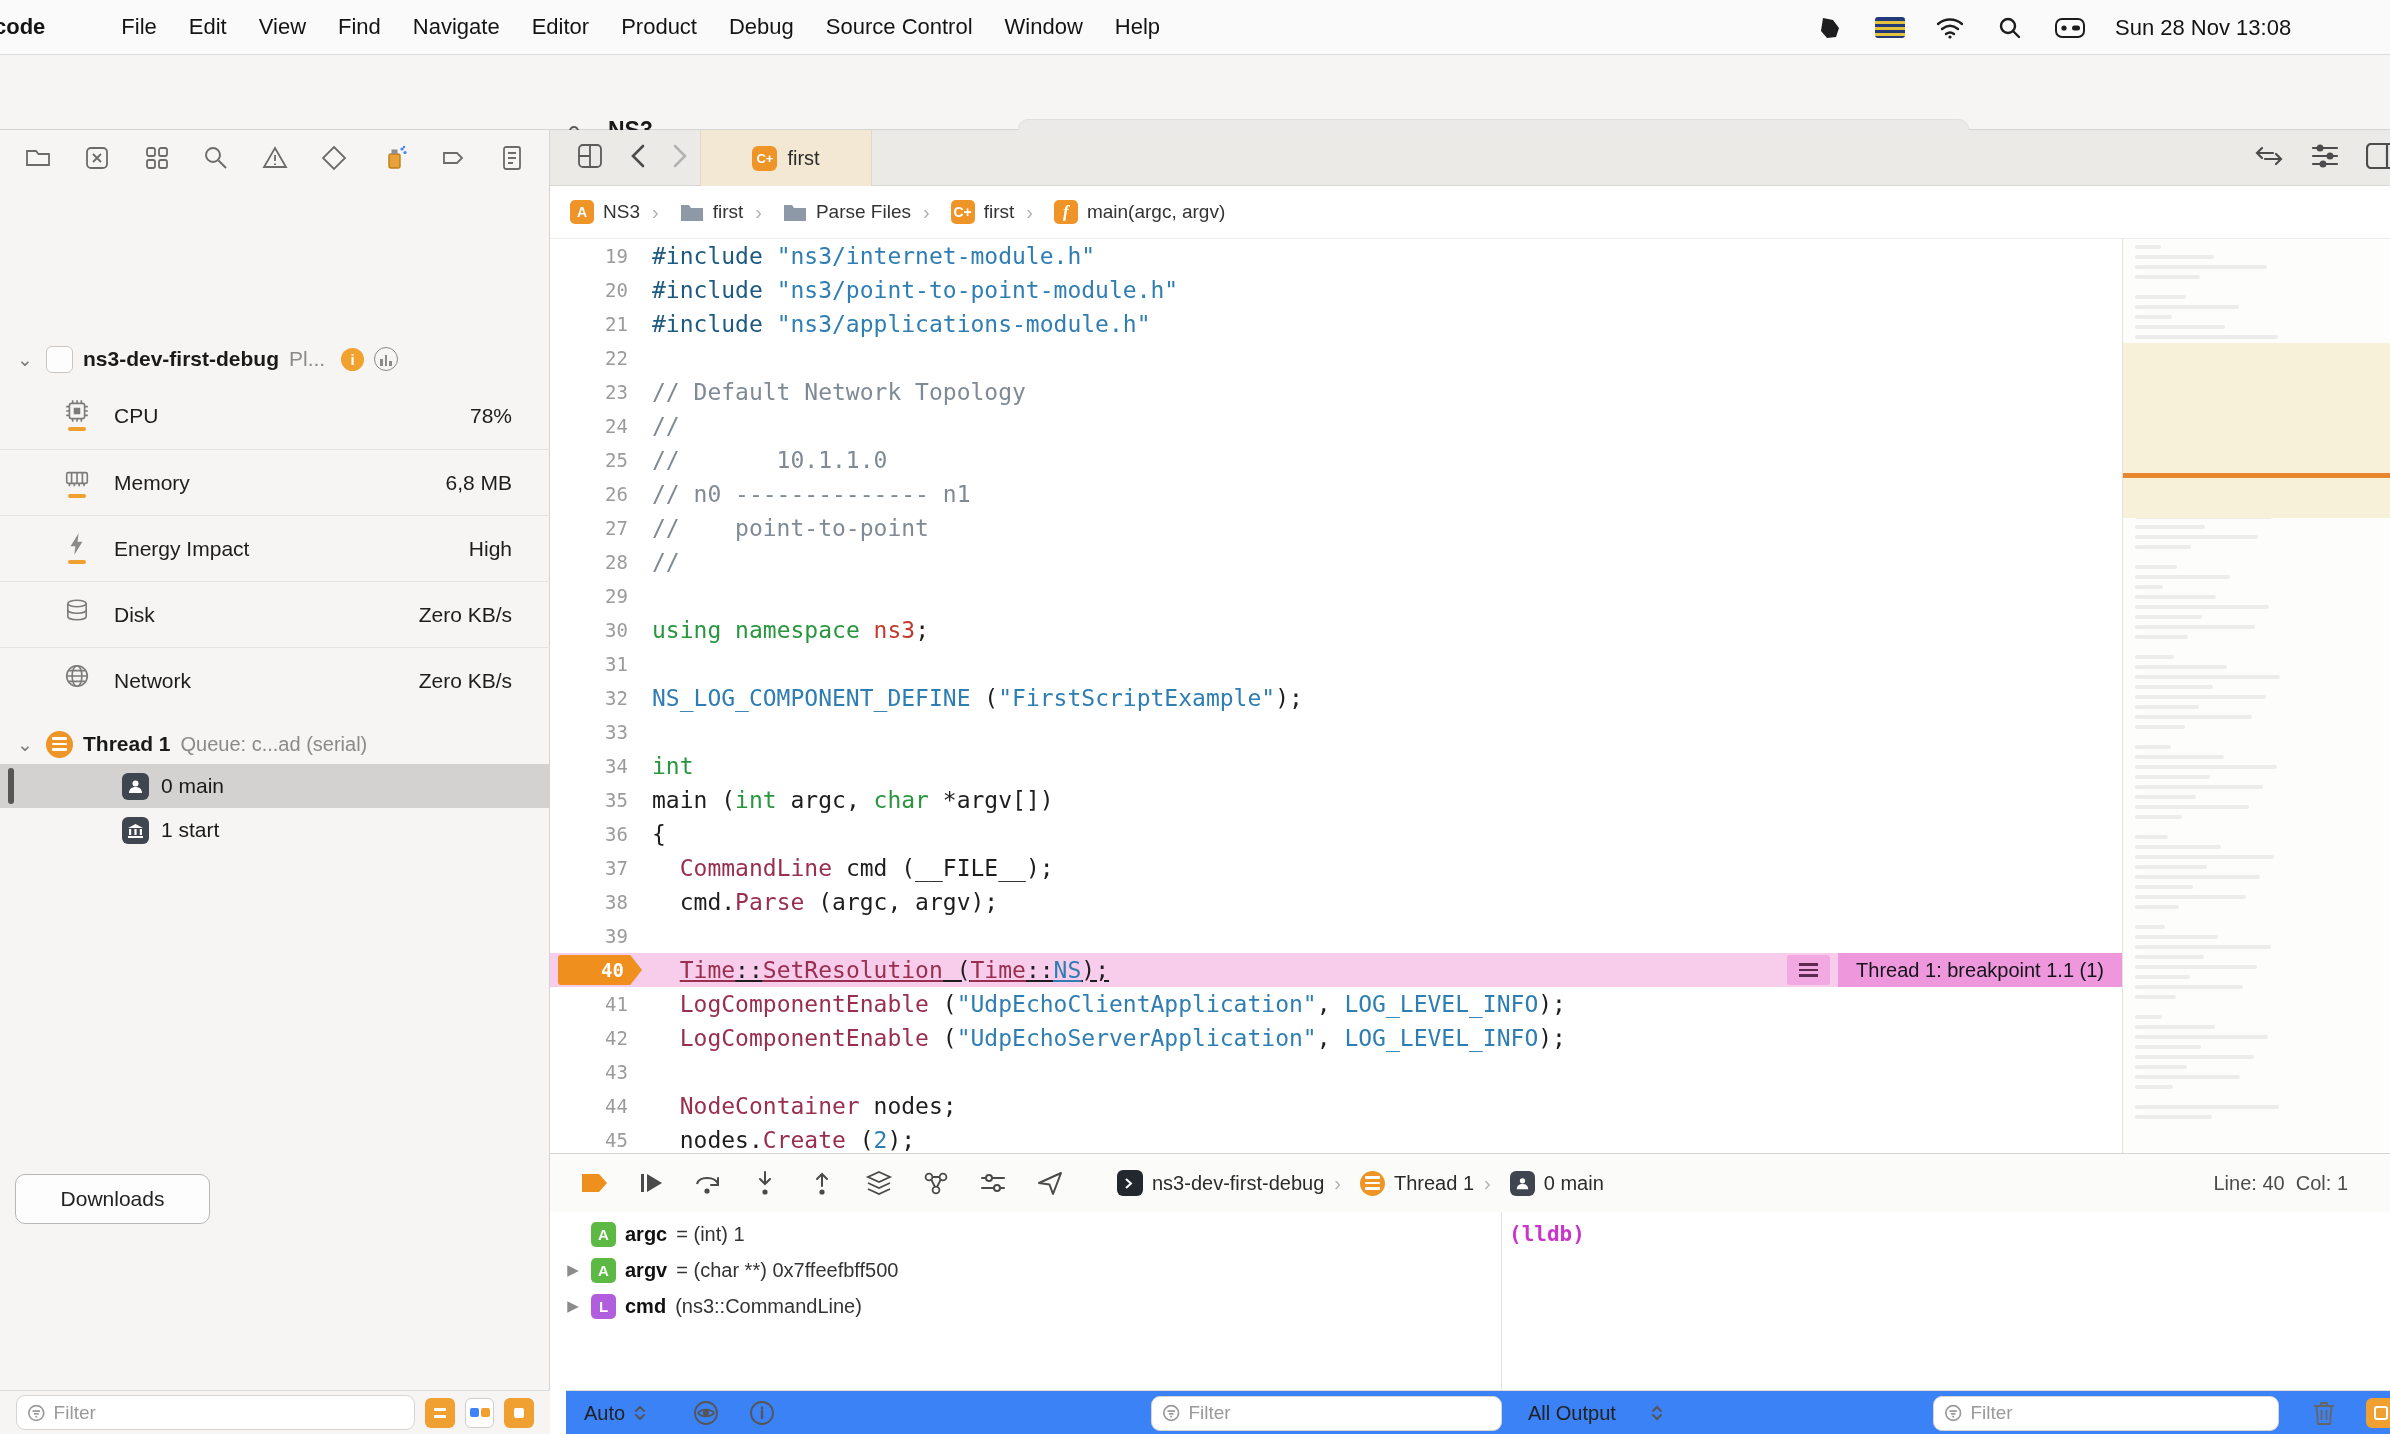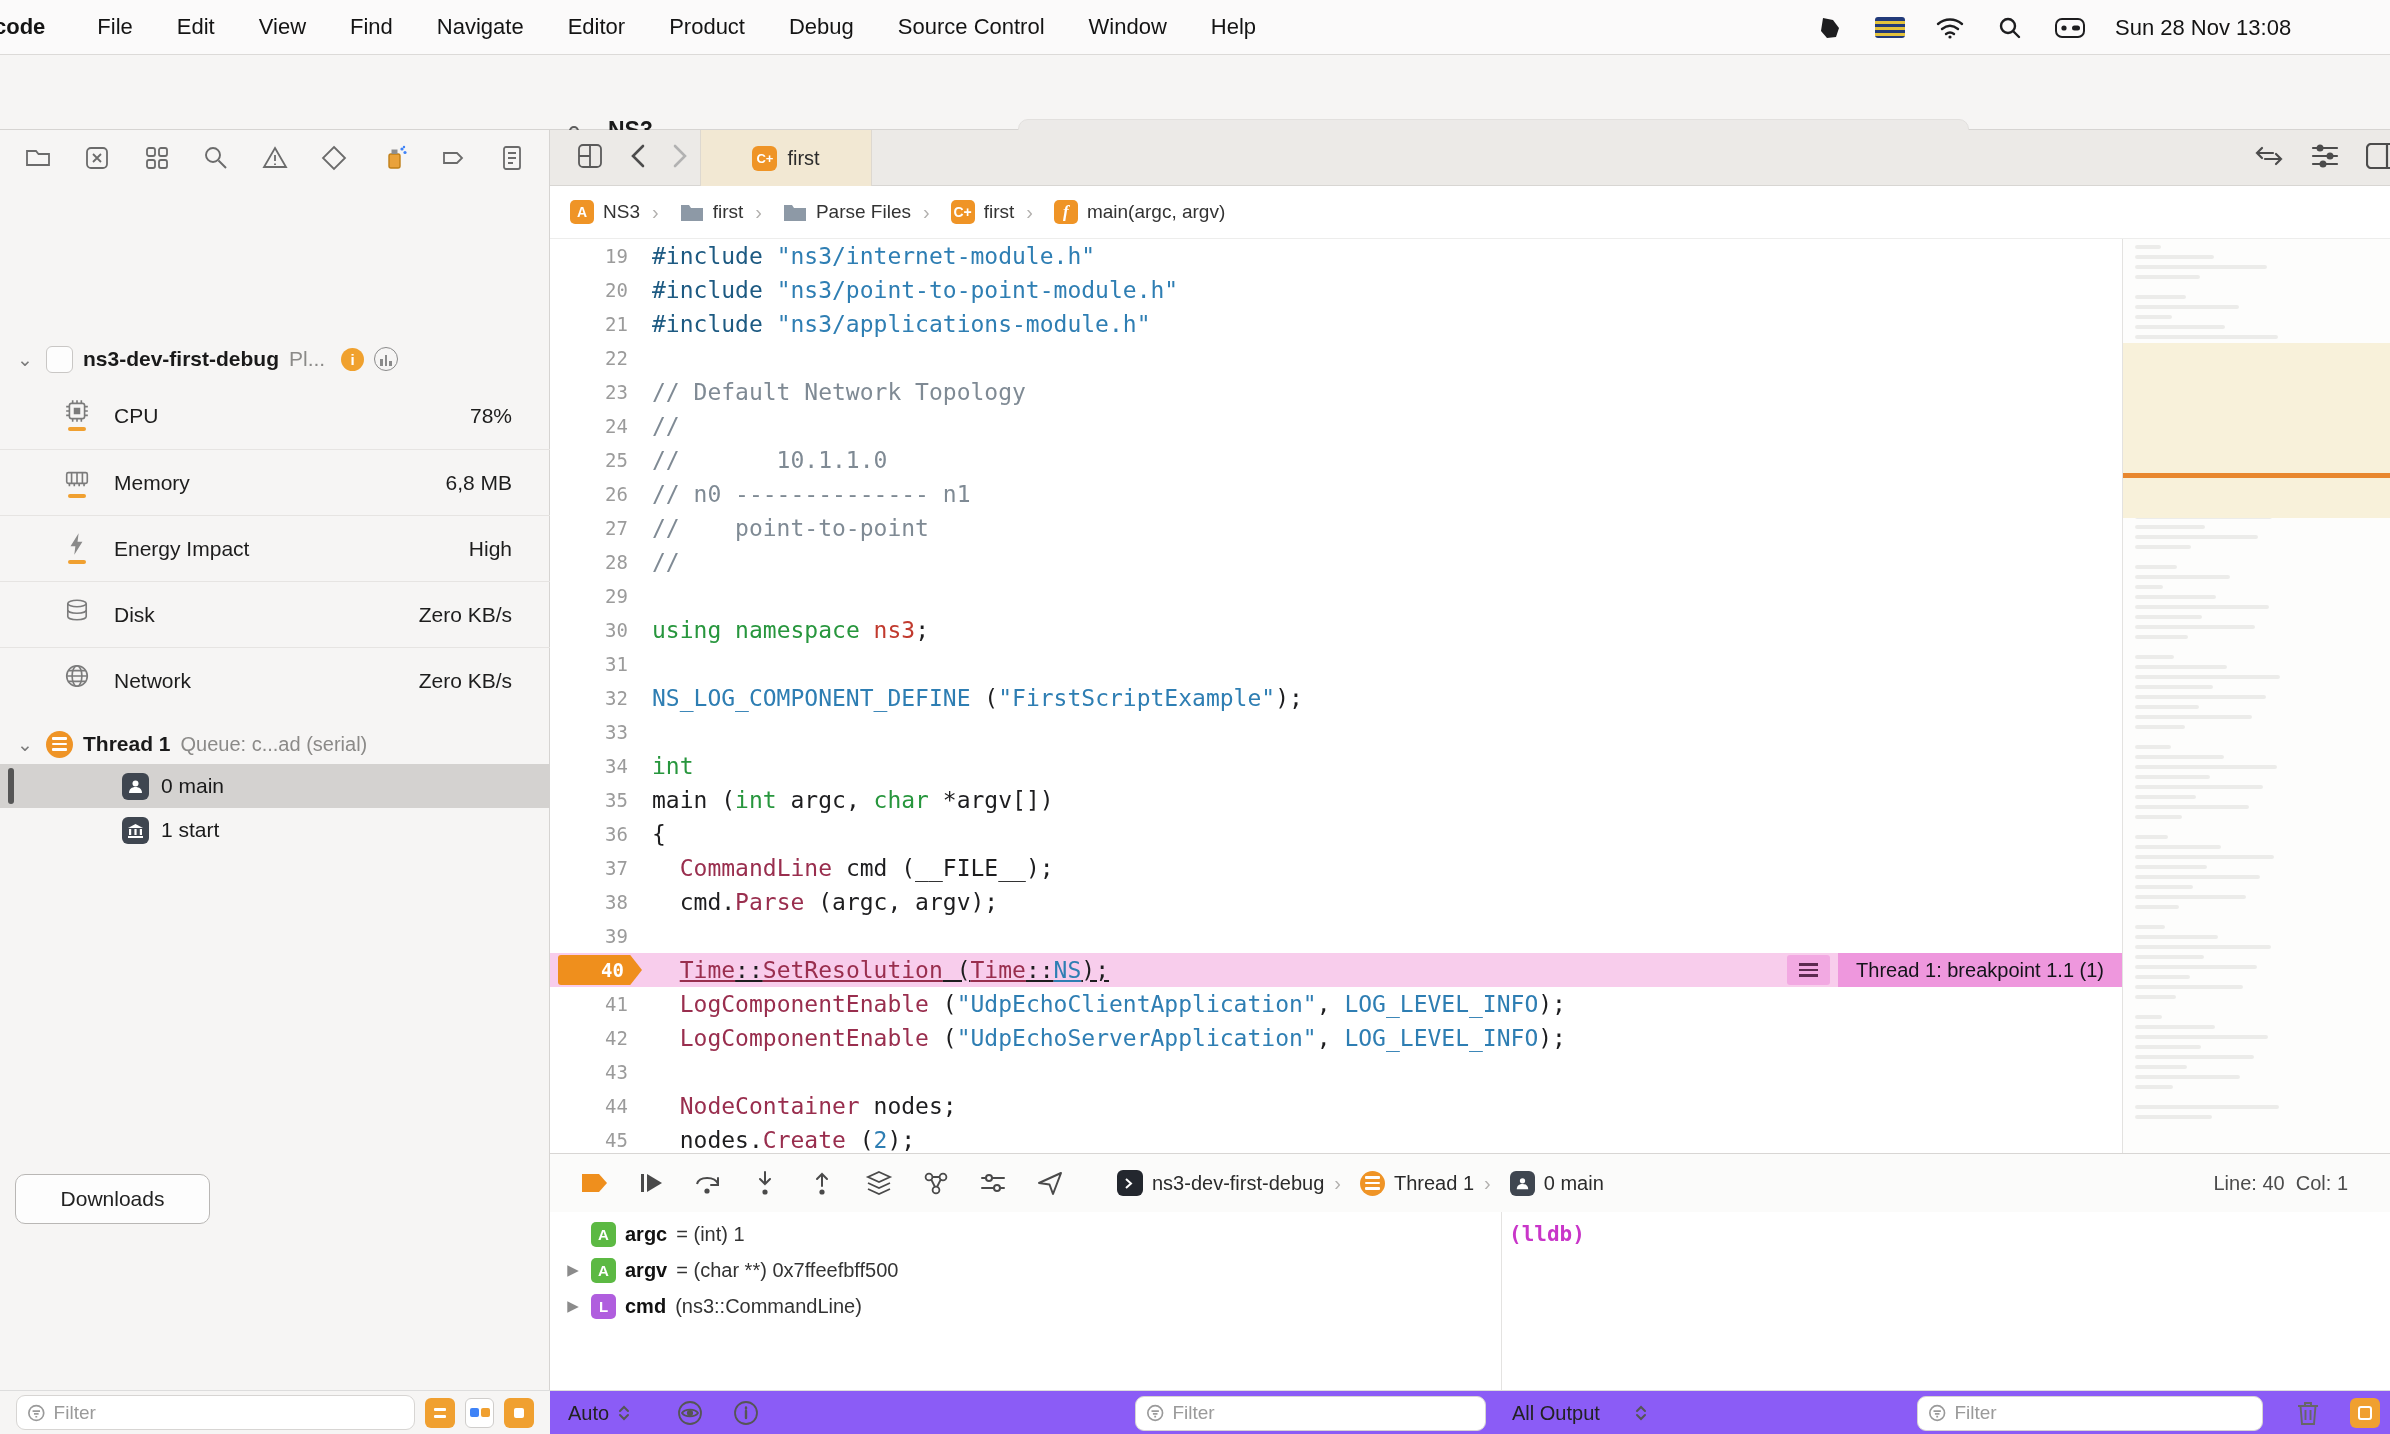--- a/index.html
+++ b/index.html
@@ -4,21 +4,21 @@
 <style>
   * { margin:0; padding:0; box-sizing:border-box; }
   html,body { width:2390px; height:1434px; overflow:hidden; background:#fff;
     font-family:"Liberation Sans", sans-serif; -webkit-font-smoothing:antialiased; }
   .screen { position:relative; width:2390px; height:1434px; background:#fff; overflow:hidden; }
 
   
   .menubar { position:absolute; left:0; top:0; width:2390px; height:55px; background:#fbfafa;
     border-bottom:1px solid #dcdad8; display:flex; align-items:center; font-size:22px; color:#141414; }
   .mb-app { font-weight:bold; margin-left:-6px; }
-  .mb-items { display:flex; gap:44px; margin-left:52px; }
+  .mb-items { display:flex; gap:32px; margin-left:76px; }
   .menu-item { cursor:default; }
   .mb-right { position:absolute; left:1815px; top:0; height:55px; display:flex; align-items:center; gap:30px; }
   .mb-clock { white-space:nowrap; }
   .mb-ico { width:30px; height:30px; display:inline-flex; align-items:center; justify-content:center; }
 
   
   .toolbar { position:absolute; left:0; top:55px; width:2390px; height:75px; background:#f6f5f4;
     border-bottom:1px solid #d6d4d2; }
   .tl { position:absolute; top:82px; width:21px; height:21px; border-radius:50%; }
   .tl1 { left:33px;  background:#35c6c9; }
@@ -156,21 +156,21 @@
   .vrow { display:flex; align-items:center; height:36px; padding-left:14px; gap:9px; }
   .vtri { width:18px; text-align:center; color:#8b8b8b; font-size:15px; }
   .vbadge { width:25px; height:25px; border-radius:5px; color:#fff; font-size:15px; font-weight:bold;
     display:flex; align-items:center; justify-content:center; }
   .vname { font-size:20px; font-weight:bold; color:#111; }
   .vval { font-size:20px; color:#333; }
   .lldb { position:absolute; left:959px; top:10px; font-family:"DejaVu Sans Mono",monospace; font-size:21px;
     font-weight:bold; color:#c936c9; }
 
   
-  .bottombar { position:absolute; left:0; top:1260px; right:0; height:44px; background:#8b5cf6; border-top:1px solid #ddd; }
+  .bottombar { position:absolute; left:16px; top:1260px; right:0; height:44px; background:#3b82f6; border-top:1px solid #ddd; }
   .bb-item { position:absolute; top:0; height:44px; display:flex; align-items:center; gap:8px; }
   .popup { font-size:20px; color:#222; display:flex; align-items:center; gap:6px; }
   .circ-ico { width:28px; height:28px; border-radius:50%; display:flex; align-items:center; justify-content:center; }
   .trash { color:#666; }
   .bb-orange { width:30px; height:30px; border-radius:6px; background:#f0a030; display:flex; align-items:center;
     justify-content:center; }
   .bb-orange i { width:14px; height:14px; border:2.5px solid #fff; border-radius:3px; display:block; }
 </style>
 </head>
 <body>

